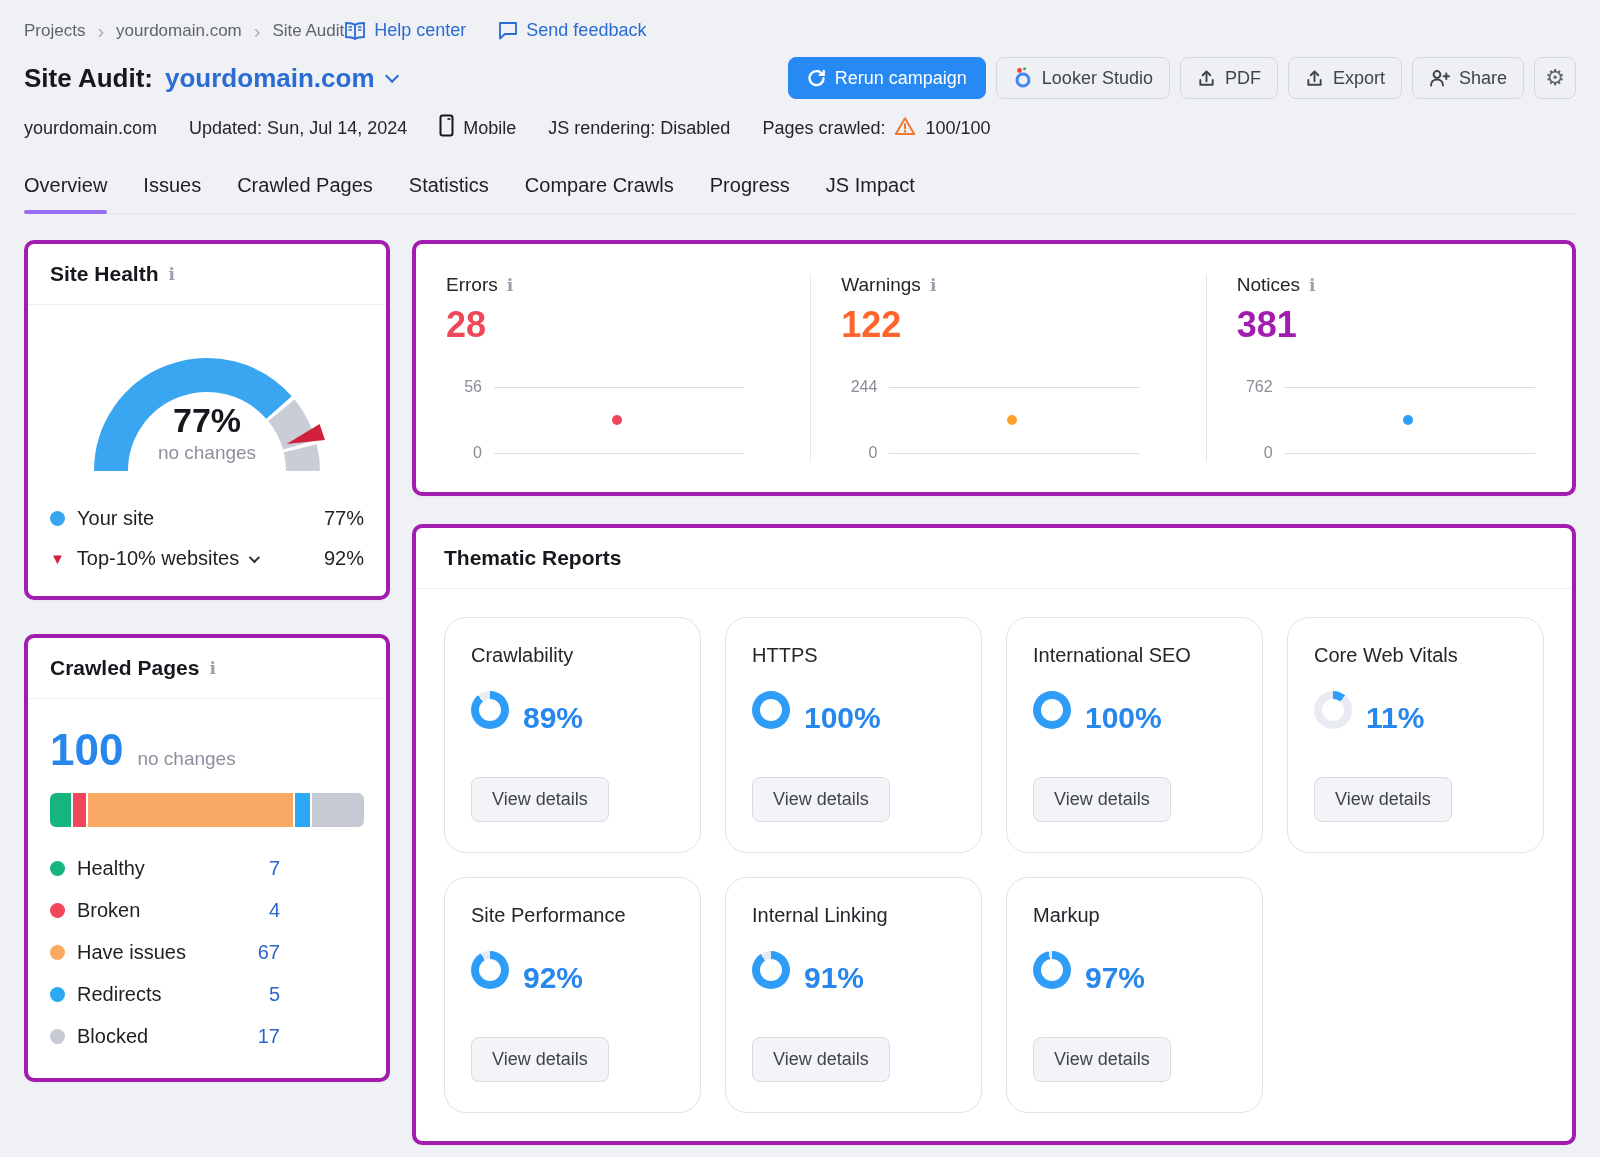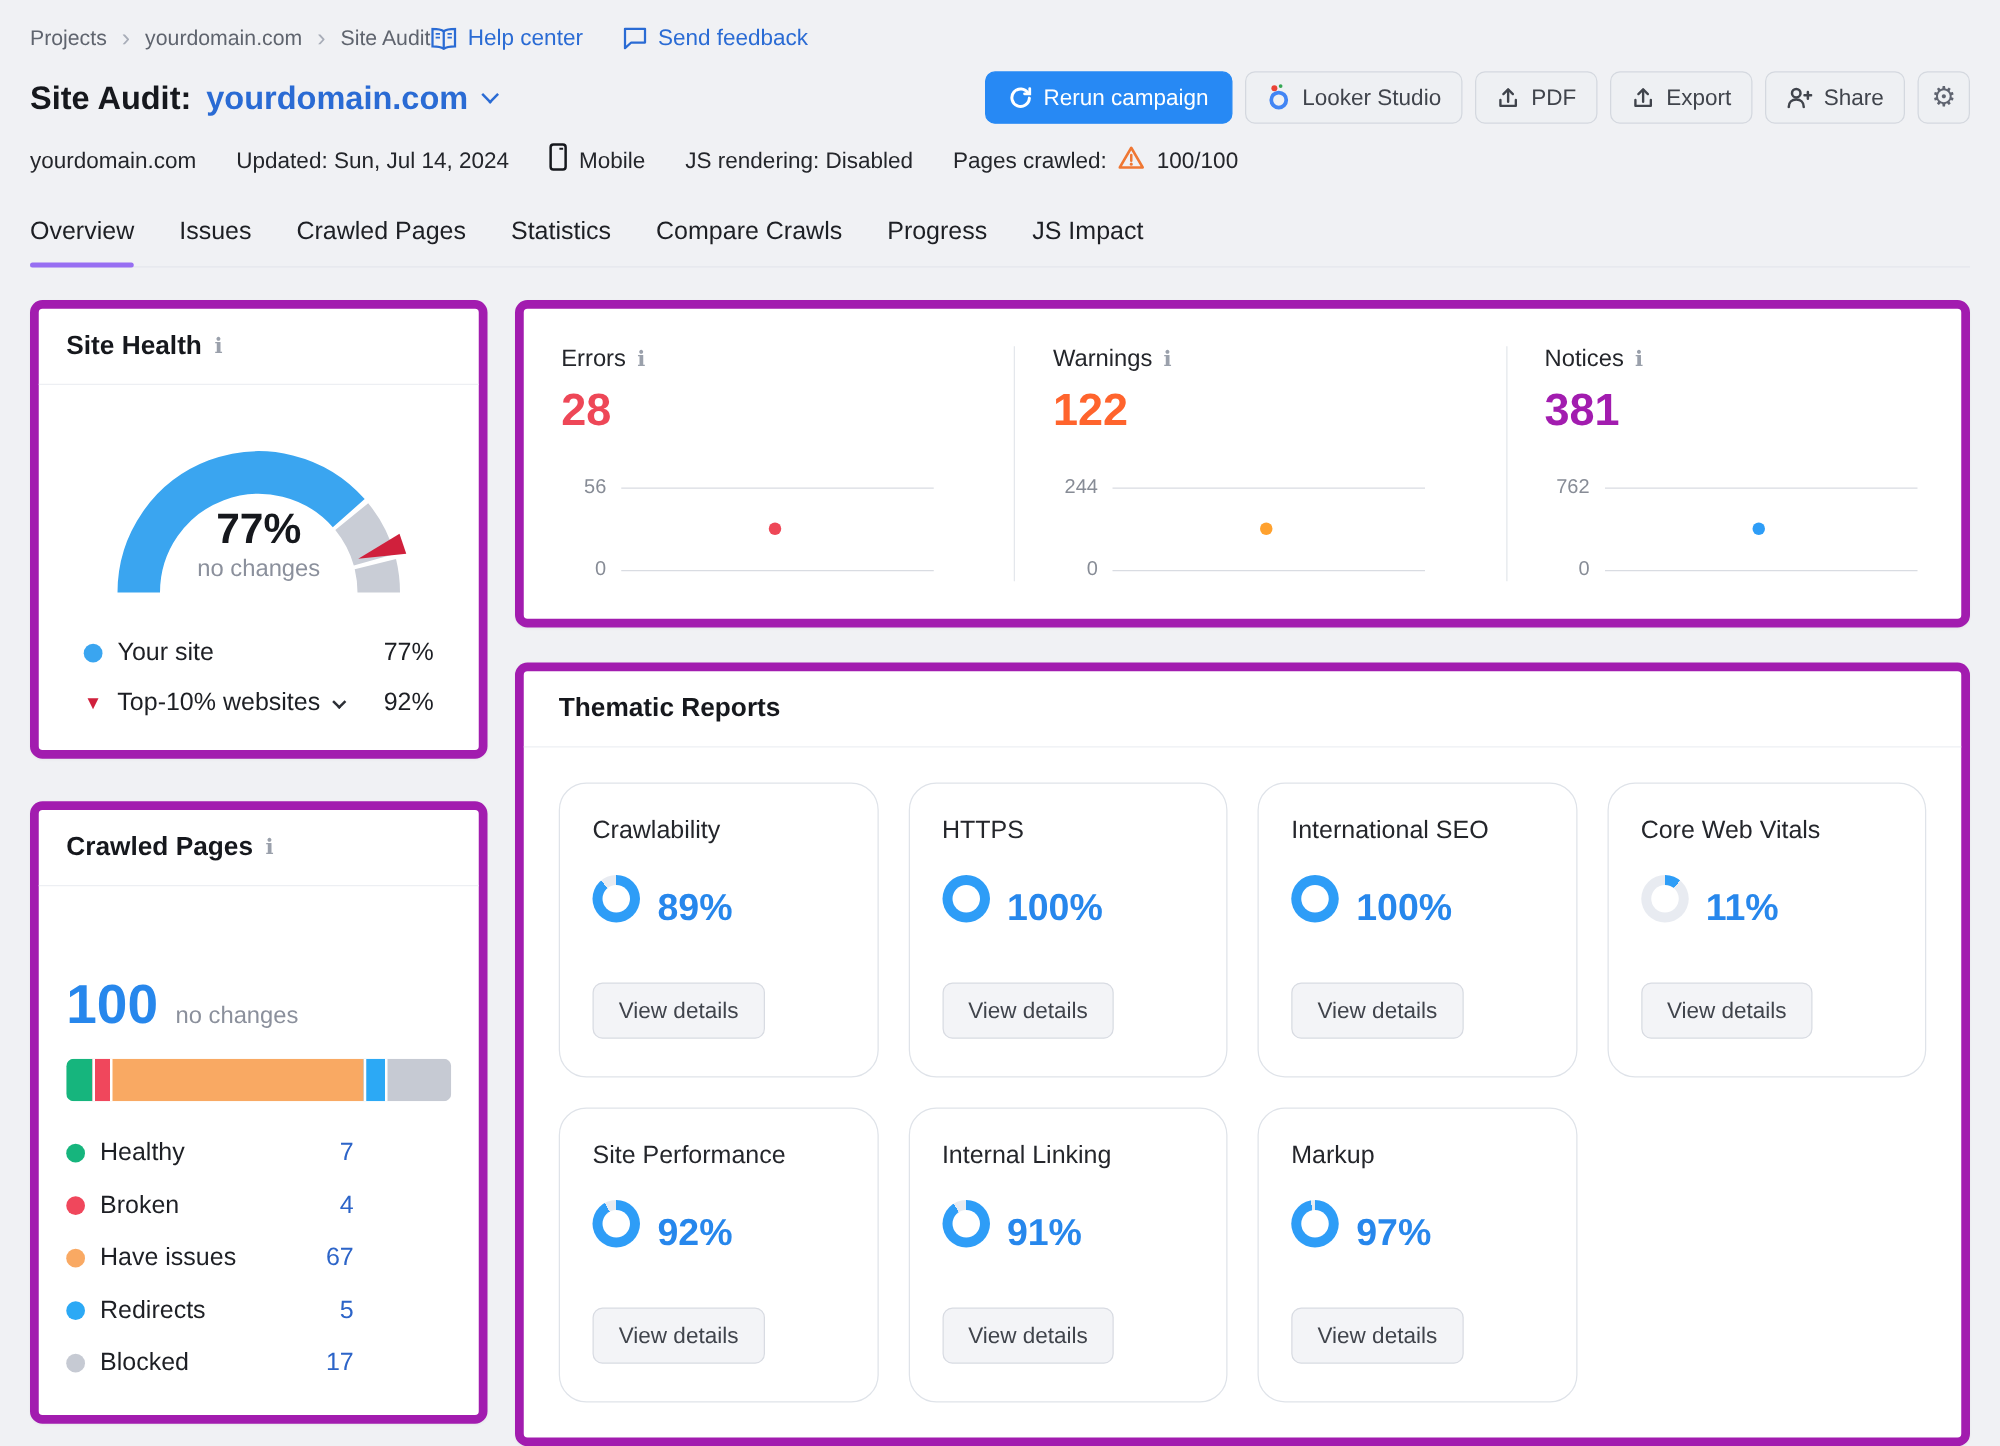--- a/index.html
+++ b/index.html
@@ -40,40 +40,40 @@
   
   .tabs { display:flex; gap:36px; margin-top:32px; border-bottom:1px solid #e3e6eb; }
   .tab { position:relative; font-size:20px; color:#1d1f24; padding-bottom:16px; cursor:pointer; }
   .tab.active::after { content:""; position:absolute; left:0; right:0; bottom:-1px; height:4px;
     background:var(--tab-active-purple); border-radius:3px; }
 
   
   .content { display:flex; gap:22px; margin-top:26px; align-items:flex-start; }
   .col-left { width:366px; flex:0 0 366px; display:flex; flex-direction:column; gap:34px; }
   .col-right { flex:1; display:flex; flex-direction:column; gap:28px; }
-  .card { background:#fff; border:7px solid #a21caf; border-radius:10px; box-shadow:0 1px 2px rgba(20,24,40,.04); }
+  .card { background:#fff; border:4px solid #a21caf; border-radius:10px; box-shadow:0 1px 2px rgba(20,24,40,.04); }
   .card-header { display:flex; align-items:center; gap:10px; padding:18px 22px; font-size:21px; font-weight:bold; color:#16181d; border-bottom:1px solid #edeff3; }
   .info-i { font-family:"DejaVu Serif", serif; font-style:normal; font-weight:bold; font-size:17px; color:#9aa0ab; cursor:pointer; }
 
   
-  .sh-body { padding:24px 36px 26px; }
+  .sh-body { padding:24px 22px 26px; }
   .gauge-wrap { position:relative; width:280px; margin:0 auto; }
   .gauge-center { position:absolute; left:0; right:0; top:72px; text-align:center; }
   .gauge-score { font-size:34px; font-weight:bold; color:#16181d; }
   .gauge-sub { font-size:19px; color:#8b909c; margin-top:2px; }
   .sh-legend { margin-top:22px; display:flex; flex-direction:column; gap:17px; }
   .legend-row { display:flex; align-items:center; font-size:20px; color:#1d1f24; }
   .legend-row .val { margin-left:auto; }
   .dot { width:15px; height:15px; border-radius:50%; margin-right:12px; flex:0 0 auto; }
   .tri-down { color:var(--marker-red); font-size:15px; margin-right:12px; }
   .chev-sm { width:8px; height:8px; border-right:2px solid #2c2f36; border-bottom:2px solid #2c2f36; transform:rotate(45deg) translateY(-2px); margin-left:10px; }
 
   
   .cp-body { padding:26px 22px 30px; }
-  .cp-number-row { display:flex; align-items:baseline; gap:14px;margin-top:44px; }
+  .cp-number-row { display:flex; align-items:baseline; gap:14px; }
   .cp-total { font-size:44px; font-weight:bold; color:var(--number-blue); }
   .cp-sub { font-size:19px; color:#8b909c; }
   .cp-bar { display:flex; height:34px; border-radius:6px; overflow:hidden; margin:18px 0 30px; }
   .bar-seg + .bar-seg { border-left:2px solid #fff; }
   .cp-legend { display:flex; flex-direction:column; gap:19px; }
   .cp-legend .legend-row .val { color:var(--count-blue); cursor:pointer; }
   .cp-legend .legend-row { max-width:230px; }
 
   
   .issues-card { display:flex; padding:30px 0; }

